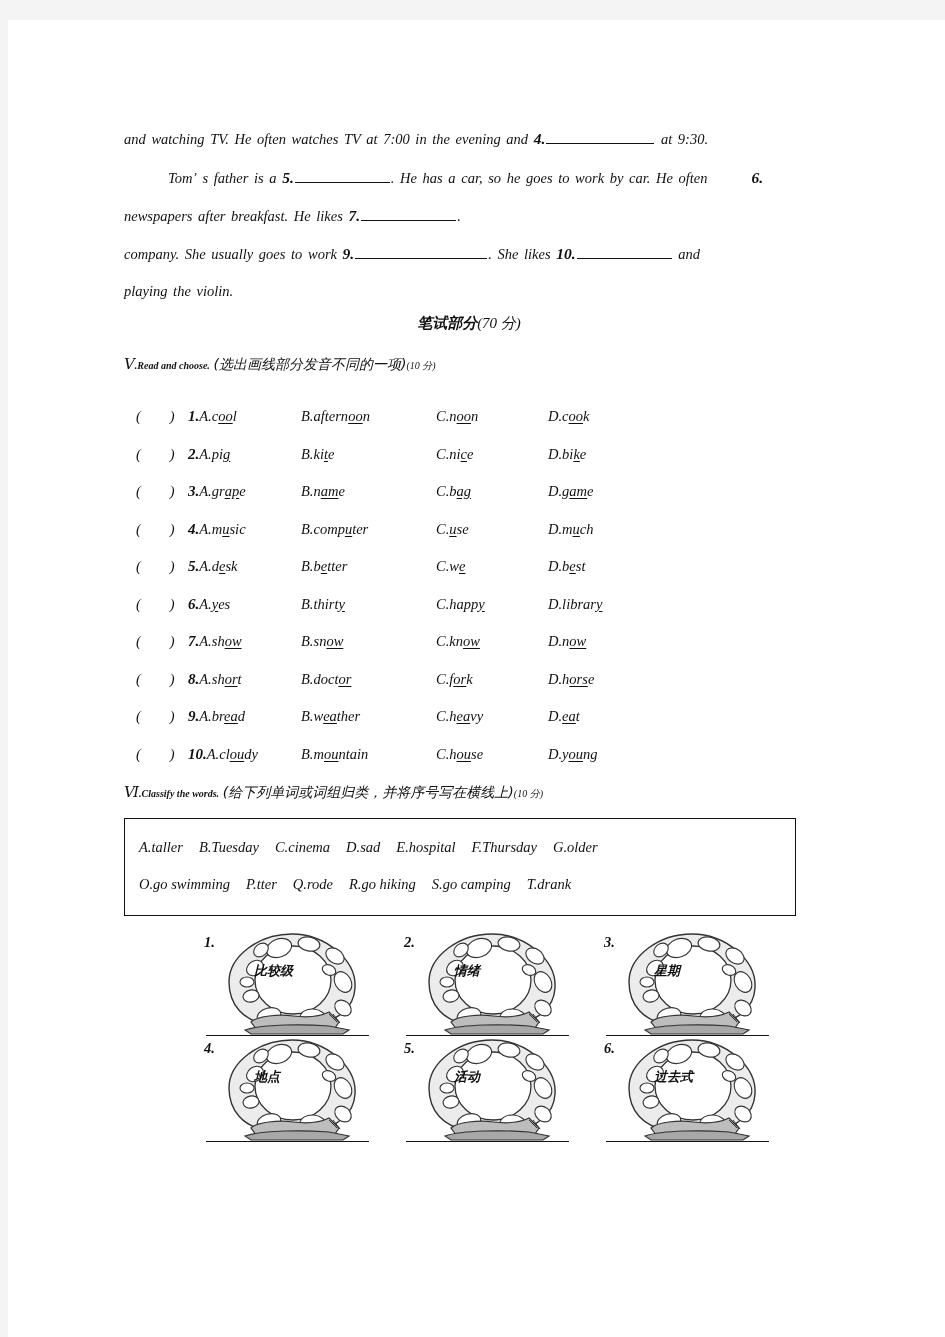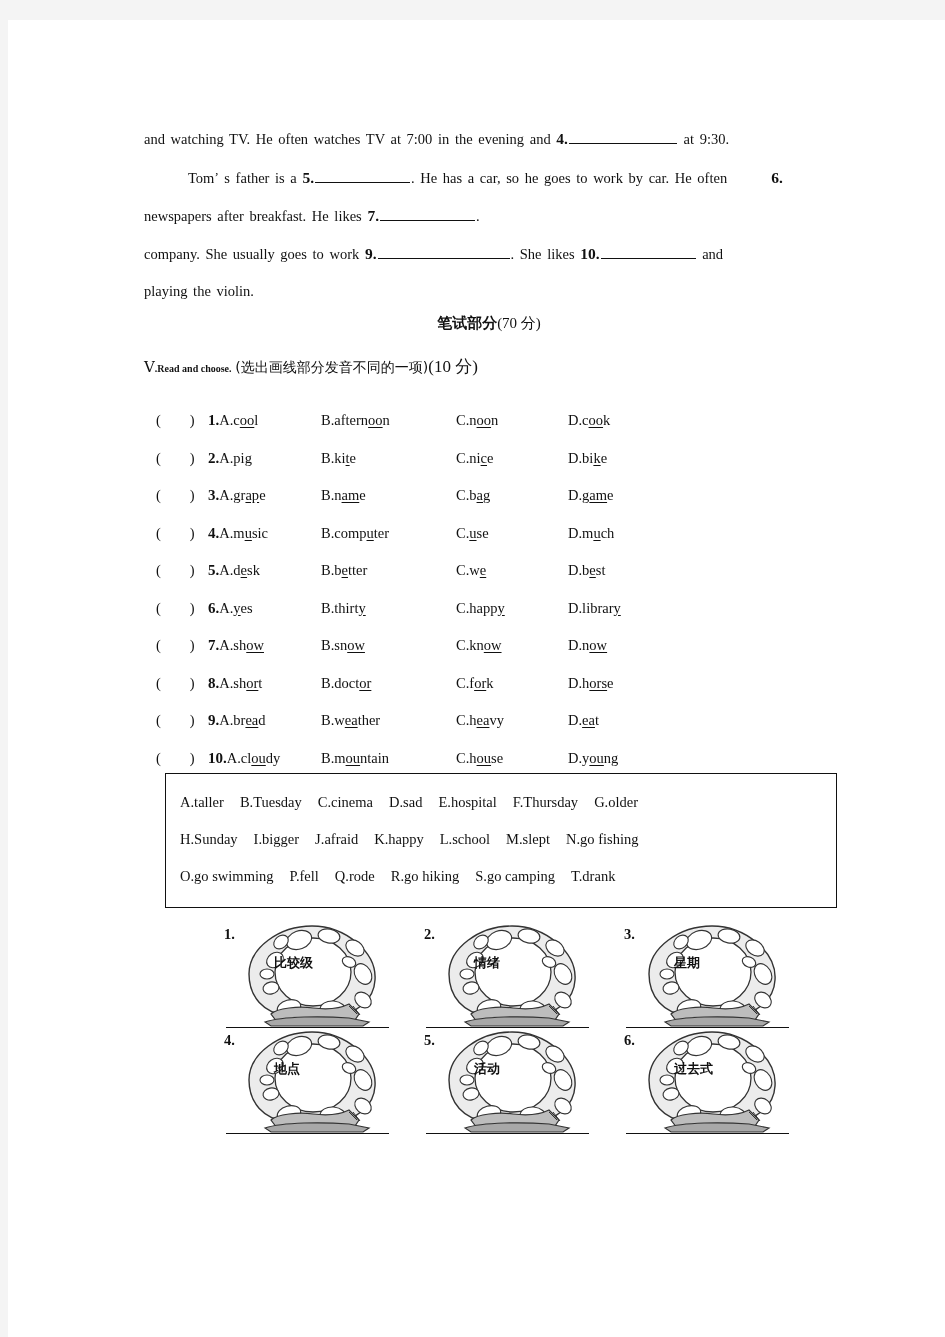--- a/index.html
+++ b/index.html
@@ -16,23 +16,24 @@
   .page {
     position: absolute;
     left: 8px;
     top: 20px;
     width: 937px;
     height: 1317px;
     background: #ffffff;
   }
   .content {
     position: absolute;
-    left: 136px;
+    left: 116px;
     top: 100px;
     width: 690px;
+    font-style: italic;
   }
 
   
   .cloze p {
     margin: 0 0 0 0;
     font-size: 14.5px;
     line-height: 37px;
     text-align: justify;
     text-justify: inter-word;
     color: #111;
@@ -88,21 +89,21 @@
     font-size: 15px;
   }
   .sec-head .en {
     font-weight: bold;
     font-size: 10px;
   }
   .sec-head .cn {
     font-family: "DejaVu Sans", sans-serif;
     font-size: 14px;
   }
-  .sec-head .pts { font-size: 17px; }
+  .sec-head .pts { font-size: 10px; }
 
   
   .mc-list { margin-left: 12px; }
   .mc-row {
     display: flex;
     align-items: baseline;
     height: 37.5px;
     font-size: 14.5px;
     color: #111;
   }
@@ -119,21 +120,21 @@
     flex: 0 0 112px;
   }
   .mc-opt.first { flex: 0 0 113px; margin-top: 18px; }
   .mc-opt.wide  { flex: 0 0 135px; }
   .u { text-decoration: underline; text-underline-offset: 2px; }
 
   
   .wordbank {
     border: 1.6px solid #111;
     margin-top: 4px;
-    margin-left: 21px;
+    margin-left: 0;
     width: 672px;
     box-sizing: border-box;
     padding: 10px 14px 12px 14px;
   }
   .wb-row {
     font-size: 14.5px;
     line-height: 37px;
     color: #111;
     white-space: nowrap;
   }
@@ -299,25 +300,28 @@
         </div>
         <div class="mc-row">
           <span class="mc-paren">(        )</span>
           <span class="mc-opt first"><span class="mc-num">10.</span>A.cl<span class="u">ou</span>dy</span>
           <span class="mc-opt wide">B.m<span class="u">ou</span>ntain</span>
           <span class="mc-opt">C.h<span class="u">ou</span>se</span>
           <span class="mc-opt">D.y<span class="u">ou</span>ng</span>
         </div>
       </div>
 
+    <div class="sec-head" style="margin-top:18px;">
+      <span class="rn">Ⅵ</span><span class="en">.Classify the words.</span>
+      <span class="cn">(给下列单词或词组归类，并将序号写在横线上)</span><span class="pts">(10 分)</span>
+    </div>
 
     <div class="wordbank">
         <div class="wb-row"><span class="wb-item">A.taller</span><span class="wb-item">B.Tuesday</span><span class="wb-item">C.cinema</span><span class="wb-item">D.sad</span><span class="wb-item">E.hospital</span><span class="wb-item">F.Thursday</span><span class="wb-item">G.older</span></div>
-        <div class="wb-row"><span class="wb-item">H.Sunday</span><span class="wb-item">I.bigger</span><span class="wb-item">J.afraid</span><span class="wb-item">K.happy</span><span class="wb-item">L.school</span><span class="wb-item">M.slept</span><span class="wb-item">N.go fishing</span></div>
-        <div class="wb-row"><span class="wb-item">O.go swimming</span><span class="wb-item">P.fell</span><span class="wb-item">Q.rode</span><span class="wb-item">R.go hiking</span><span class="wb-item">S.go camping</span><span class="wb-item">T.drank</span></div>
+        <div class="wb-row"><span class="wb-item">O.go swimming</span><span class="wb-item">P.tter</span><span class="wb-item">Q.rode</span><span class="wb-item">R.go hiking</span><span class="wb-item">S.go camping</span><span class="wb-item">T.drank</span></div>
       </div>
 
     <div class="snail-grid">
         <div class="snail-row">
           <div class="snail-cell">
             <div class="snail-top">
               <span class="snail-idx">1.</span>
   <svg class="snail-svg" width="150" height="105" viewBox="0 0 150 105" xmlns="http://www.w3.org/2000/svg">
     <path d="M75 4 C108 4 140 30 138 58 C137 78 120 92 96 94 L52 94 C26 92 12 74 12 52 C12 26 42 4 75 4 Z" fill="#ececec" stroke="#333" stroke-width="1.4"></path>
     <ellipse cx="76" cy="50" rx="38" ry="34" fill="#ffffff" stroke="#333" stroke-width="1.3"></ellipse>

